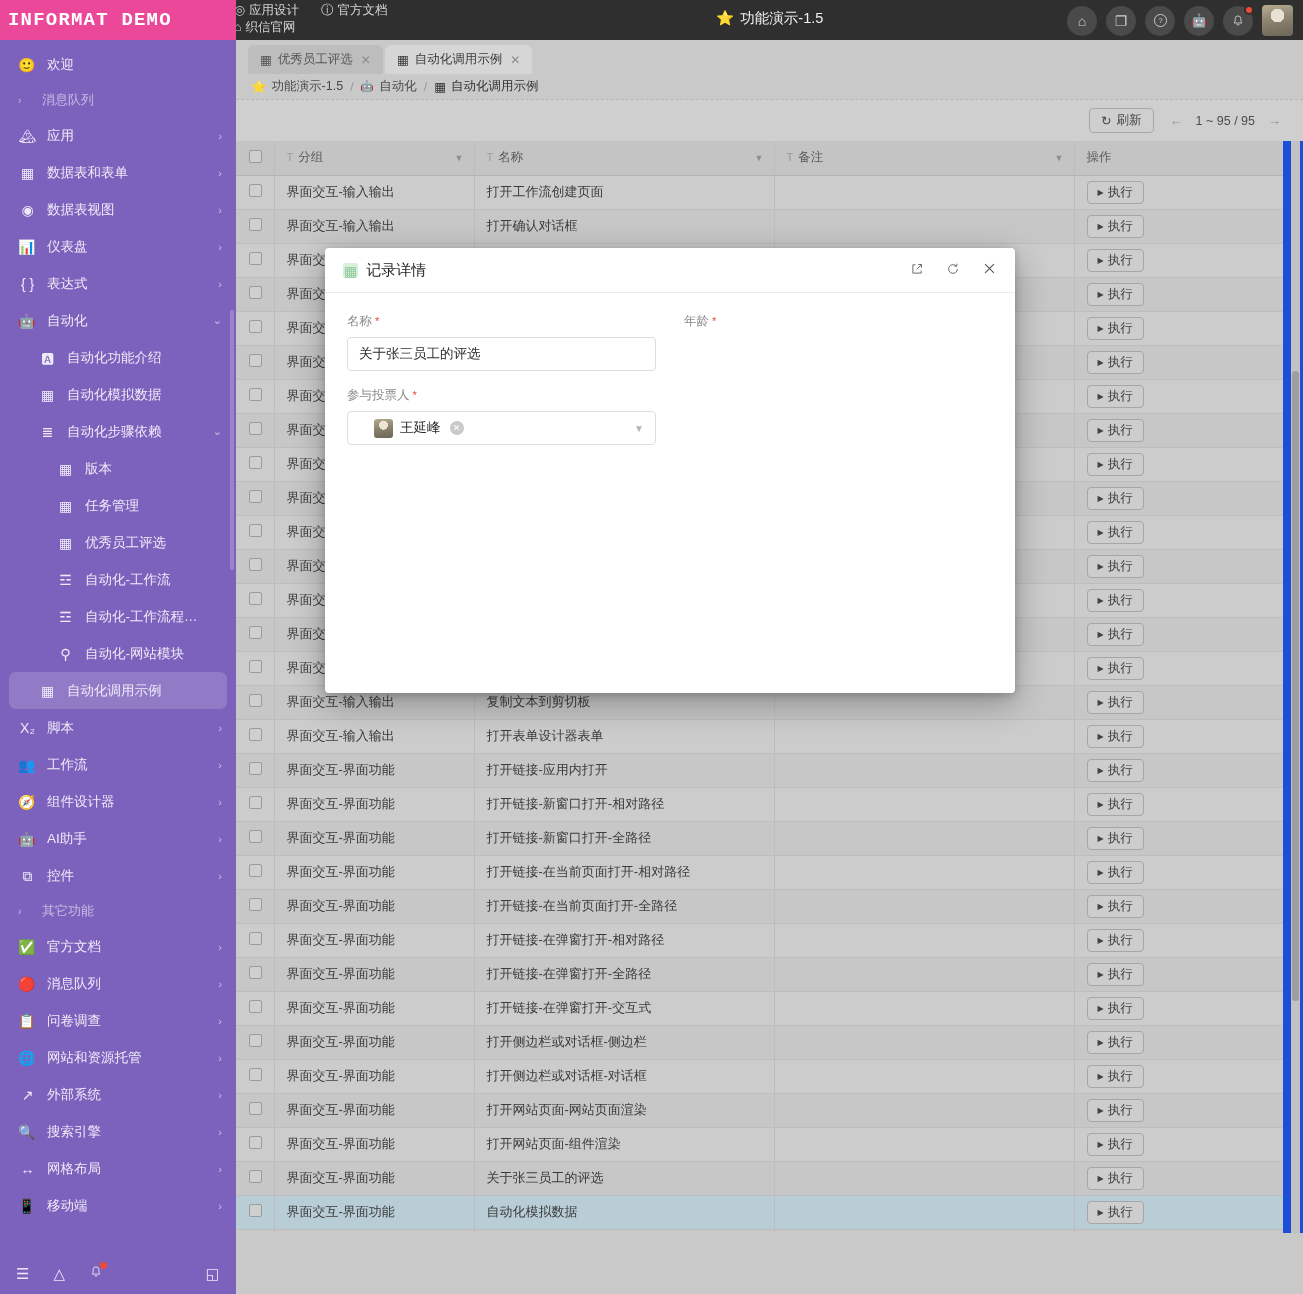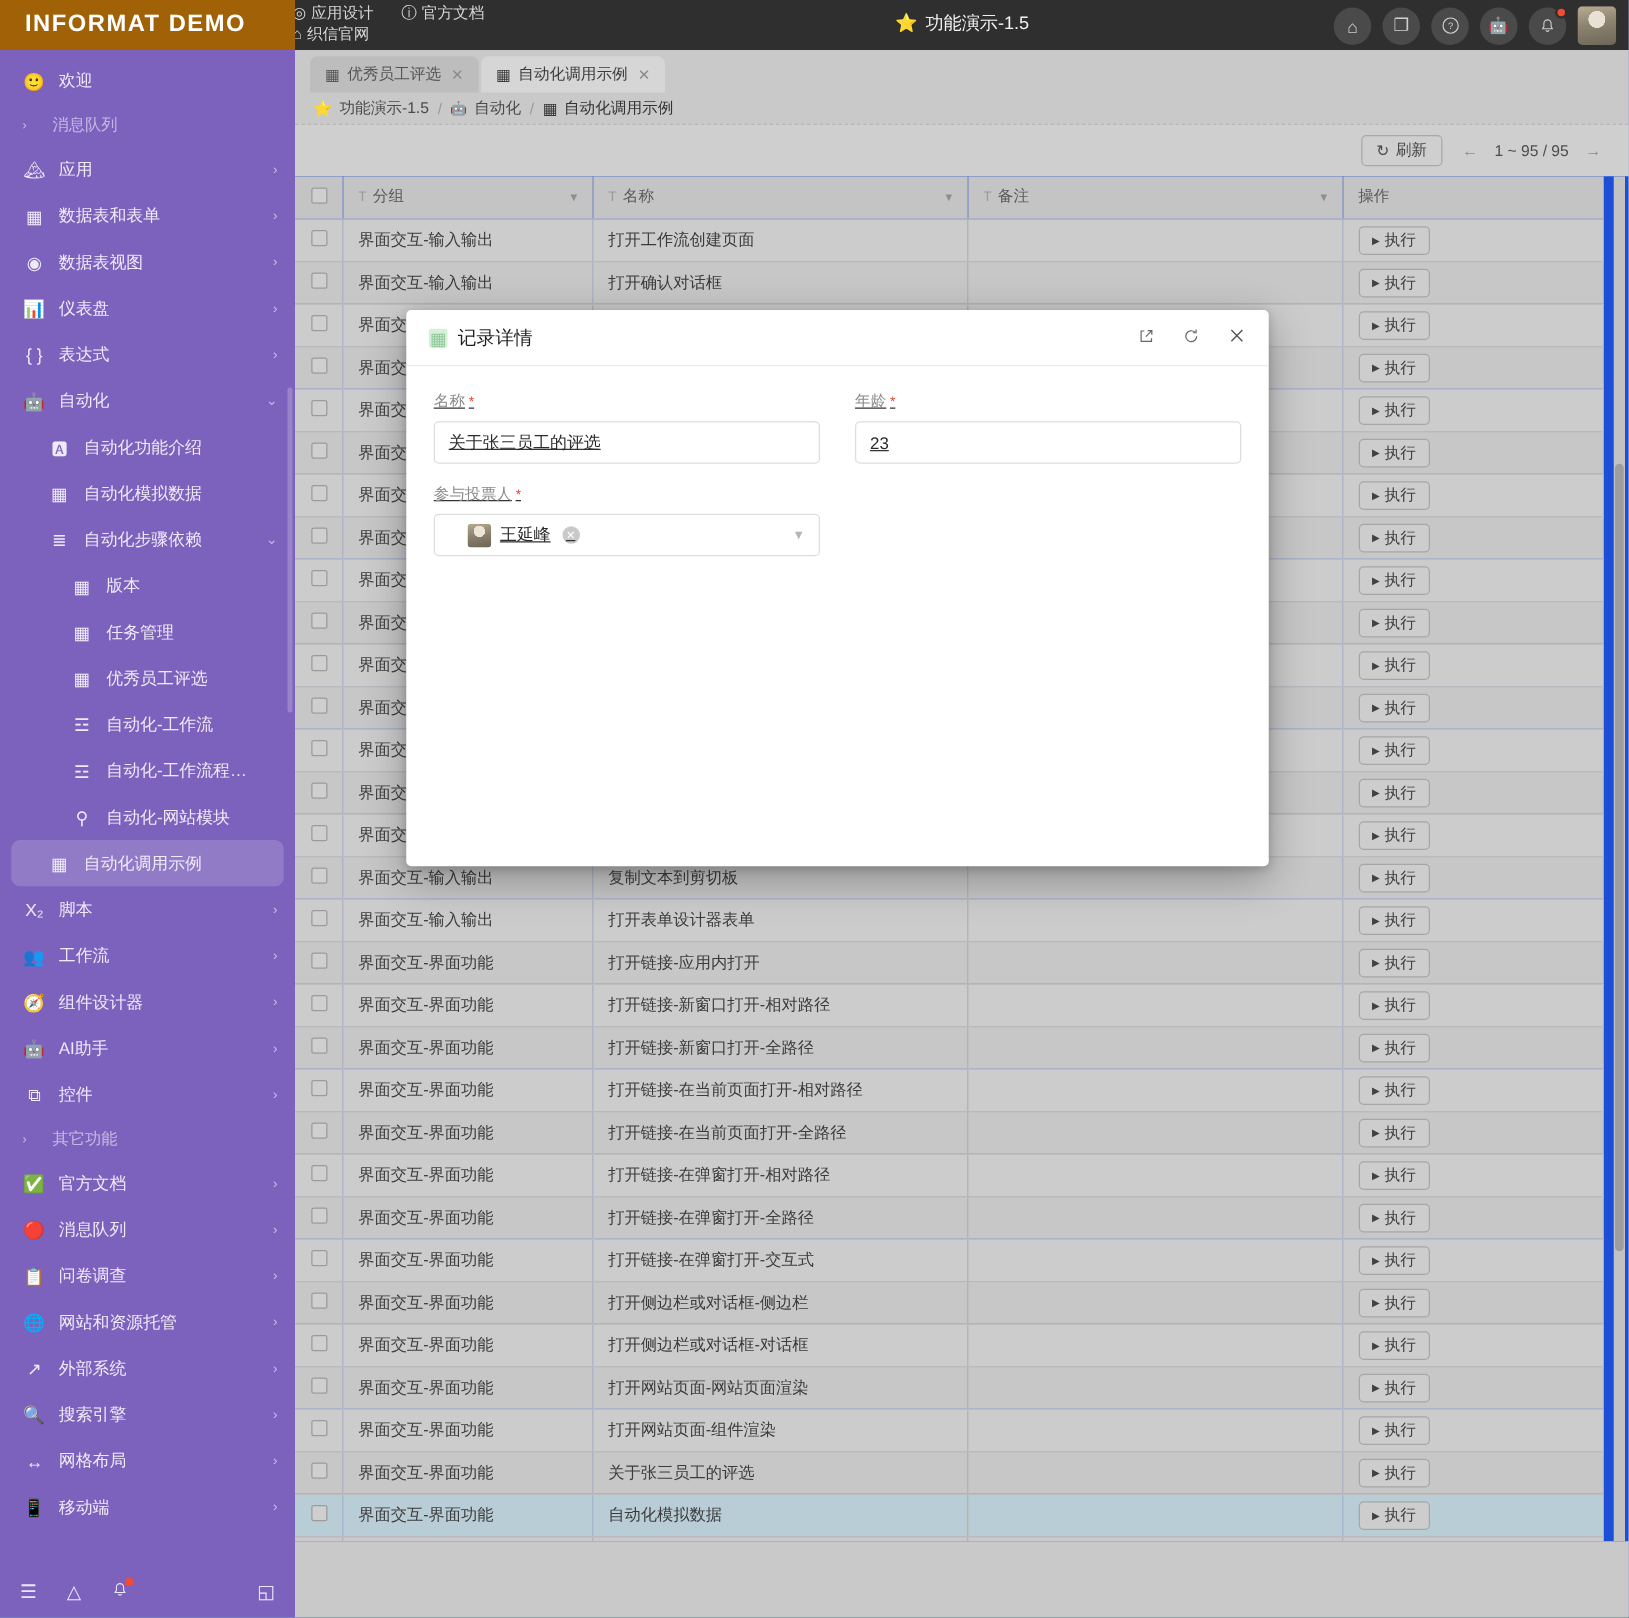--- a/index.html
+++ b/index.html
@@ -13,23 +13,23 @@
   }
   .app { position:relative; width:1303px; height:1294px; }
 
   
   .sidebar {
     position:absolute; left:0; top:0; width:236px; height:1294px;
     background:#7d62bd; display:flex; flex-direction:column;
     z-index: 30;
   }
   .brand {
-    height:40px; background:#a16207; color:#fff;
-    display:flex; align-items:center; padding-left:20px;
-    font-family:Liberation Sans, sans-serif;
+    height:40px; background:#ec4899; color:#fff;
+    display:flex; align-items:center; padding-left:8px;
+    font-family:Liberation Mono, monospace;
     font-size:19px; letter-spacing:1.2px; font-weight:700;
     flex:0 0 40px;
   }
   .side-scroll { flex:1; overflow:hidden; position:relative; padding-top:6px; }
   .side-thumb {
     position:absolute; right:2px; top:270px; width:4px; height:260px;
     background:rgba(255,255,255,.22); border-radius:3px;
   }
   .nav-item {
     display:flex; align-items:center; gap:10px;
@@ -164,21 +164,21 @@
     height:45px; display:flex; align-items:center; padding:0 18px;
     border-bottom:1px solid #eaeaea;
   }
   .modal-title{ display:flex; align-items:center; gap:8px; font-size:15px; color:#1f1f1f;}
   .mt-ico{ color:#8fc99a; font-size:14px; background:#d8f0da; border-radius:2px;
            padding:1px 1px 0; line-height:1;}
   .modal-actions{ margin-left:auto; display:flex; align-items:center; gap:22px; color:#606060;}
   .ma{ cursor:pointer; font-size:14px; line-height:1; }
   .ma.close{ font-size:16px; }
   .modal-body{ padding:20px 22px 0; }
-  .frow{ display:flex; gap:28px;text-decoration:underline; }
+  .frow{ display:flex; gap:28px; }
   .field{ flex:1; margin-bottom:16px; }
   .flabel{ font-size:12.5px; color:#8a8a8a; margin-bottom:7px; display:block;}
   .req{ color:#e8492f; margin-left:3px; font-size:11px;}
   .finput{
     height:34px; border:1px solid #ddd; border-radius:4px; background:#fff;
     display:flex; align-items:center; padding:0 11px; font-size:13.5px; color:#2b2b2b;
   }
   .fselect{
     height:34px; border:1px solid #ddd; border-radius:4px; background:#fff;
     display:flex; align-items:center; padding:0 26px; position:relative;
@@ -840,21 +840,20 @@
         <div class="field">
           <label class="flabel">
             <span>名称</span><span class="req">*</span>
           </label>
           <div class="finput">关于张三员工的评选</div>
         </div>
         <div class="field">
           <label class="flabel">
             <span>年龄</span><span class="req">*</span>
           </label>
-          <div class="finput">23</div>
         </div>
       </div>
       <div class="frow">
         <div class="field">
           <label class="flabel">
             <span>参与投票人</span><span class="req">*</span>
           </label>
           <div class="fselect">
             <span class="token">
               <span class="tok-av"></span>

